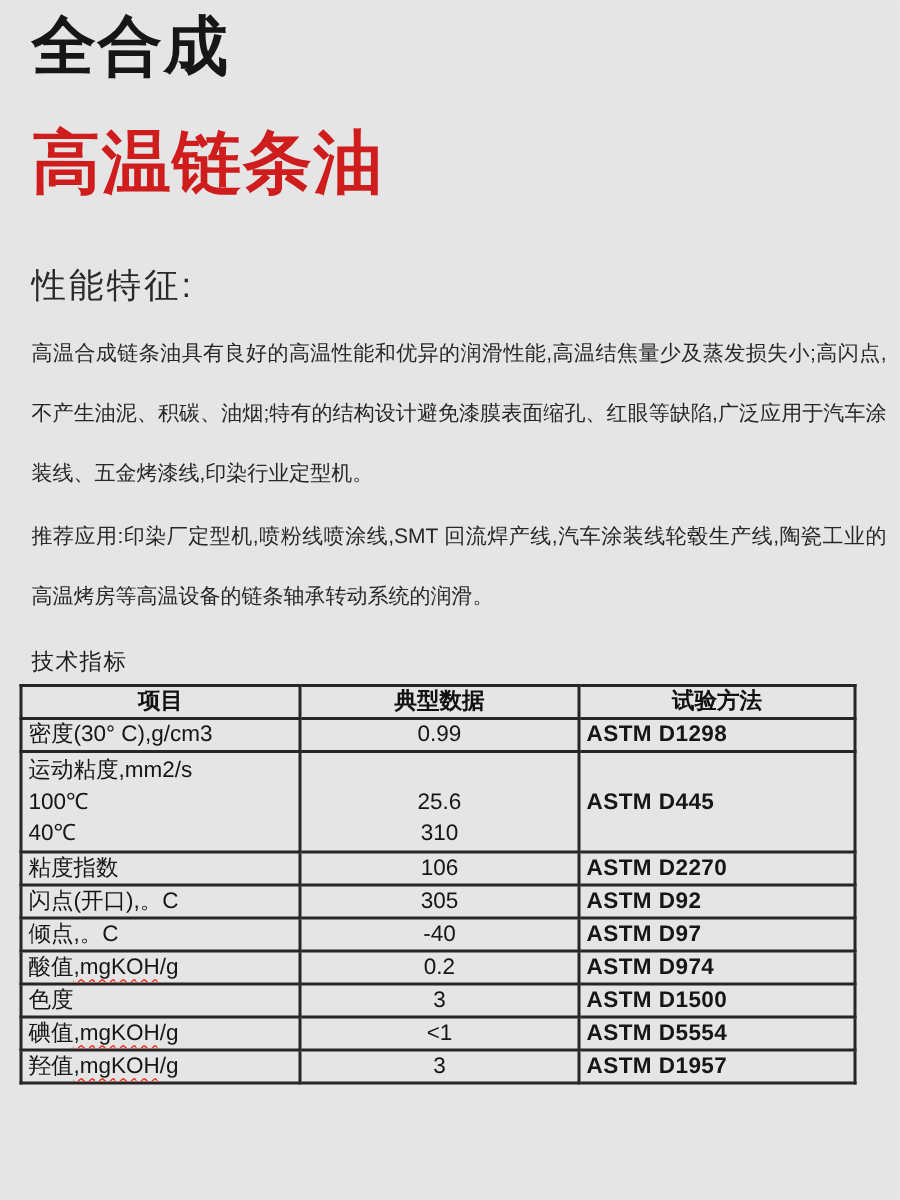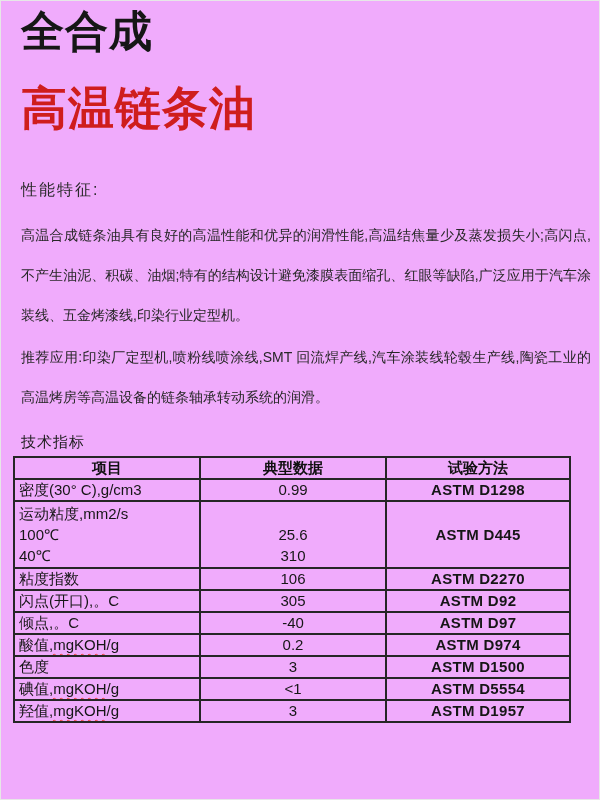--- a/index.html
+++ b/index.html
@@ -5,21 +5,21 @@
   html, body {
     margin: 0;
     padding: 0;
     background: #ffffff;
   }
   .page {
     position: relative;
     width: 600px;
     height: 800px;
     box-sizing: border-box;
-    background: #f0abfc;
+    background: #e5e5e5;
     border: 1px solid #e7e7e7;
     overflow: hidden;
     font-family: "Liberation Sans", sans-serif;
     color: #242424;
   }
   .h1 {
     margin: 6px 0 0 20px;
     font-size: 43px;
     line-height: 1.15;
     font-weight: 700;
@@ -29,21 +29,21 @@
   .h2 {
     margin: 26px 16px 0 20px;
     font-size: 46px;
     line-height: 1.15;
     font-weight: 700;
     letter-spacing: 1px;
     color: #cf1d1d;
   }
   .sec-label {
     margin: 42px 20px 0 20px;
-    font-size: 16px;
+    font-size: 23px;
     line-height: 26px;
     letter-spacing: 2px;
     color: #2a2a2a;
   }
   p.body {
     margin: 12px 8px 0 20px;
     font-size: 14px;
     line-height: 40px;
     letter-spacing: 0px;
     text-align: justify;
@@ -75,21 +75,21 @@
     white-space: nowrap;
   }
   table.specs th {
     font-weight: 700;
     text-align: center;
     color: #111111;
   }
   td.item { text-align: left; padding-left: 8px; }
   td.val  { text-align: center; }
   td.method {
-    text-align: center;
+    text-align: left;
     font-weight: 700;
     font-size: 14.5px;
     letter-spacing: 0.3px;
   }
   .lines div { min-height: 21px; line-height: 21px; }
   .sq {
     text-decoration: underline;
     text-decoration-style: wavy;
     text-decoration-color: #f03a30;
     text-decoration-thickness: 1px;

